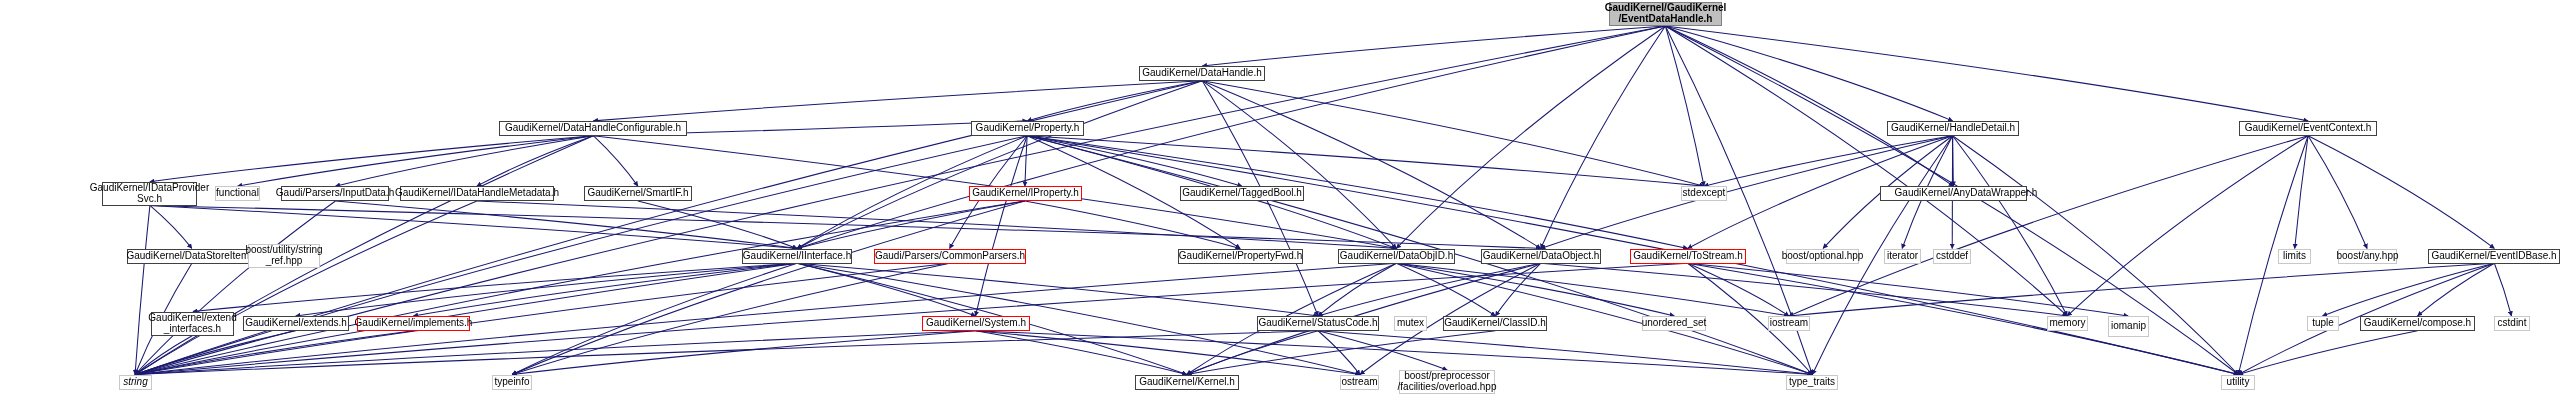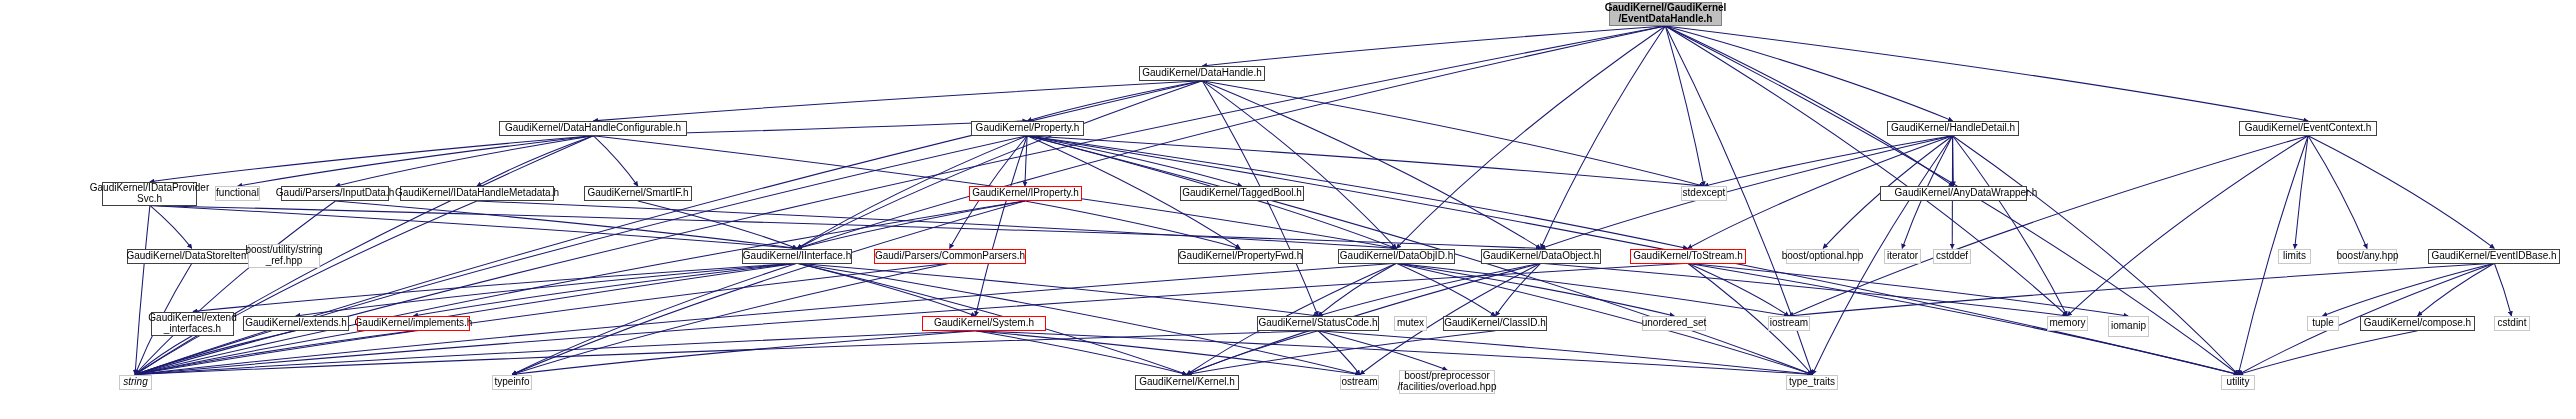--- a/index.html
+++ b/index.html
@@ -215,21 +215,21 @@
       <div class="node sys" style="left: 1786px; top: 249px; width: 73px; height: 15px;">boost/optional.hpp</div>
       <div class="node sys" style="left: 1884px; top: 249px; width: 37px; height: 15px;">iterator</div>
       <div class="node sys" style="left: 1933px; top: 249px; width: 38px; height: 15px;">cstddef</div>
       <div class="node sys" style="left: 2278px; top: 249px; width: 33px; height: 15px;">limits</div>
       <div class="node sys" style="left: 2338px; top: 249px; width: 59px; height: 15px;">boost/any.hpp</div>
       <div class="node hdr" style="left: 2428px; top: 249px; width: 132px; height: 15px;">GaudiKernel/EventIDBase.h</div>
       <div class="node hdr" style="left: 151px; top: 312px; width: 83px; height: 24px;">GaudiKernel/extend
 _interfaces.h</div>
       <div class="node hdr" style="left: 243px; top: 316px; width: 106px; height: 15px;">GaudiKernel/extends.h</div>
       <div class="node red" style="left: 357px; top: 316px; width: 113px; height: 15px;">GaudiKernel/implements.h</div>
-      <div class="node red" style="left: 922px; top: 316px; width: 124px; height: 15px;">GaudiKernel/System.h</div>
+      <div class="node red" style="left: 922px; top: 316px; width: 108px; height: 15px;">GaudiKernel/System.h</div>
       <div class="node hdr" style="left: 1257px; top: 316px; width: 122px; height: 15px;">GaudiKernel/StatusCode.h</div>
       <div class="node sys" style="left: 1394px; top: 316px; width: 33px; height: 15px;">mutex</div>
       <div class="node hdr" style="left: 1443px; top: 316px; width: 104px; height: 15px;">GaudiKernel/ClassID.h</div>
       <div class="node sys" style="left: 1642px; top: 316px; width: 64px; height: 15px;">unordered_set</div>
       <div class="node sys" style="left: 1768px; top: 316px; width: 42px; height: 15px;">iostream</div>
       <div class="node sys" style="left: 2047px; top: 316px; width: 41px; height: 15px;">memory</div>
       <div class="node sys" style="left: 2108px; top: 316px; width: 41px; height: 21px;">iomanip</div>
       <div class="node sys" style="left: 2307px; top: 316px; width: 32px; height: 15px;">tuple</div>
       <div class="node hdr" style="left: 2360px; top: 316px; width: 115px; height: 15px;">GaudiKernel/compose.h</div>
       <div class="node sys" style="left: 2494px; top: 316px; width: 36px; height: 15px;">cstdint</div>

